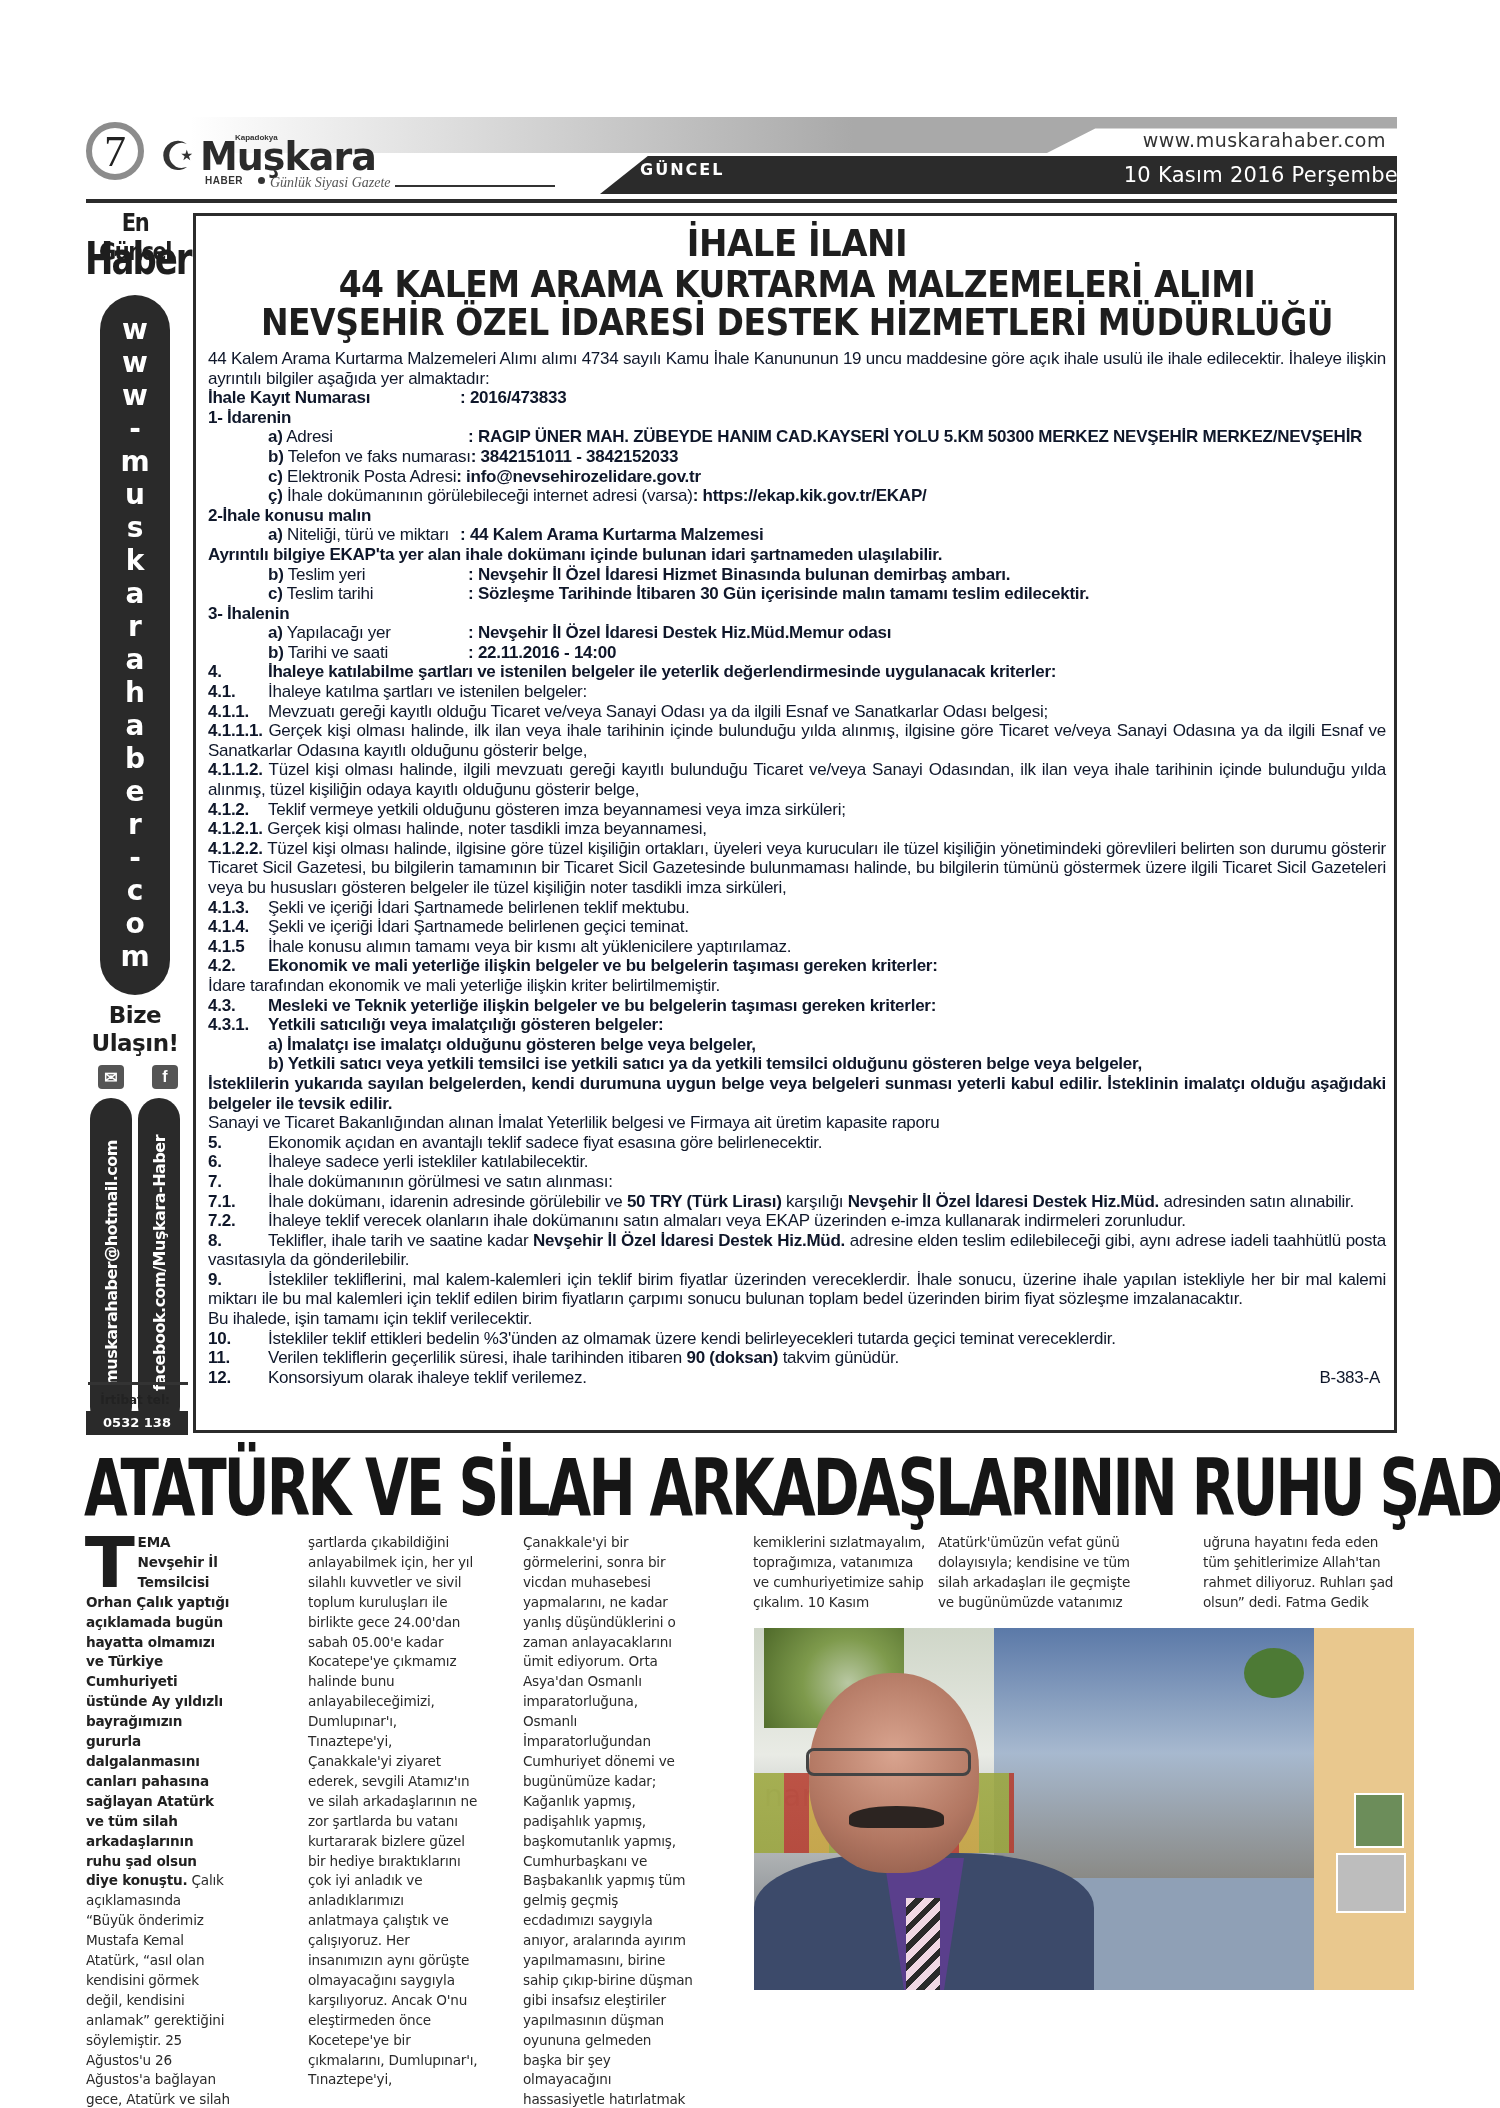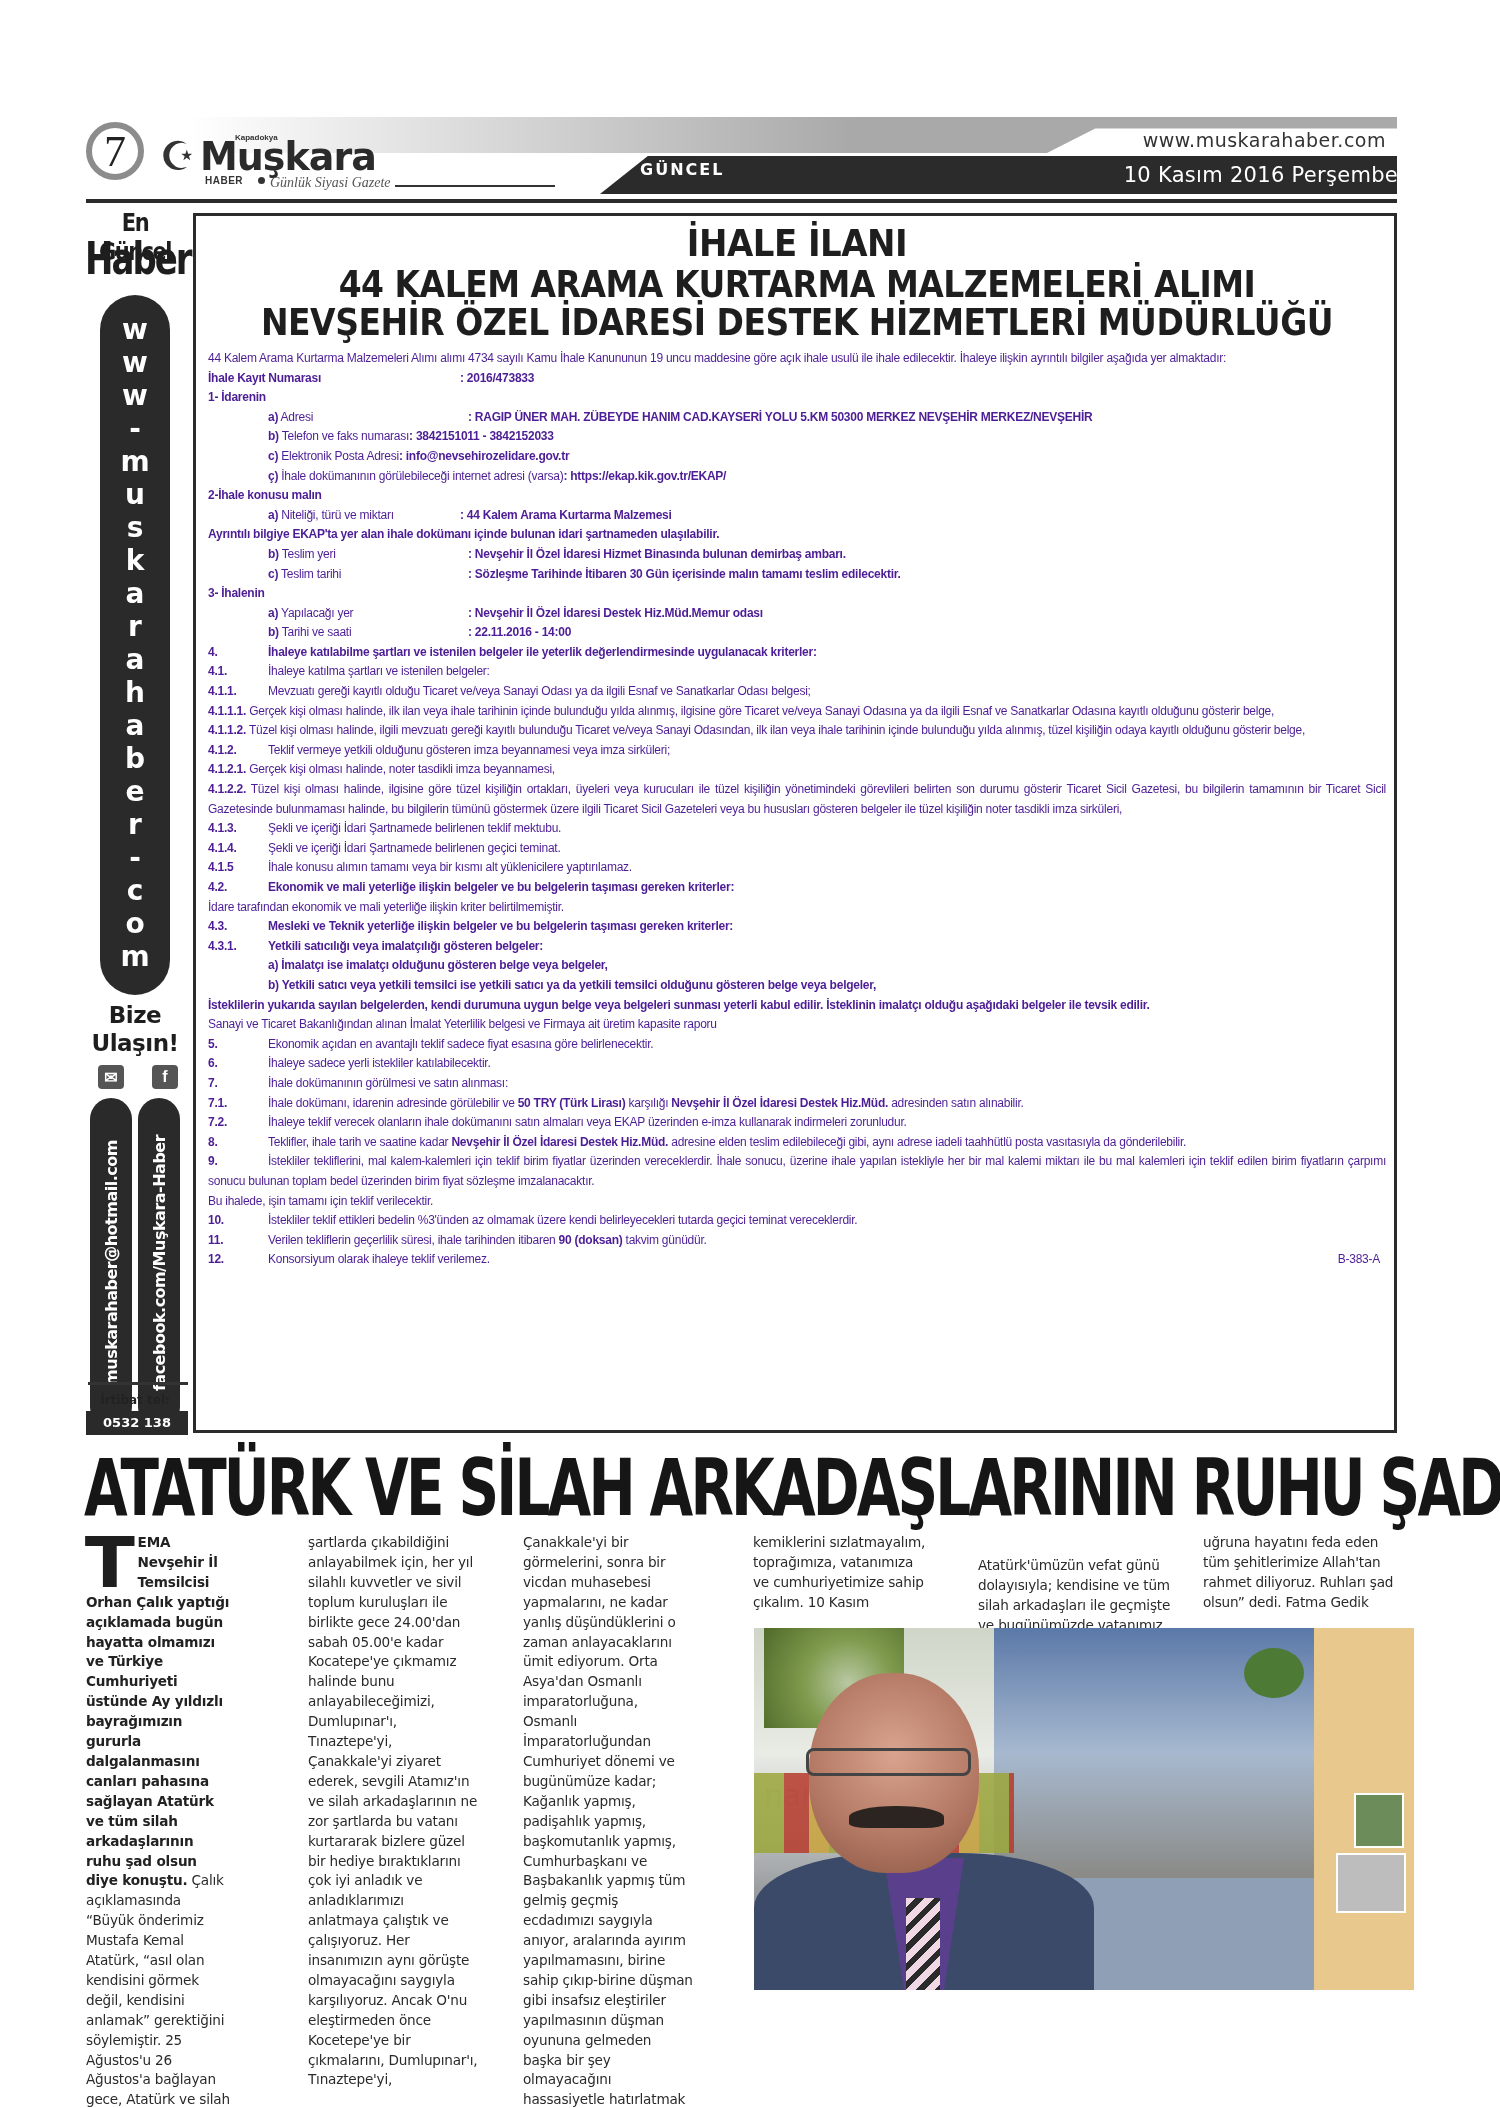--- a/index.html
+++ b/index.html
@@ -55,21 +55,21 @@
     font-family: "DejaVu Sans", sans-serif; }
   .sb-phone { position: absolute; left: 6px; top: 1206px; width: 102px; height: 24px; background: #2a2a2a; color: #fff; text-align: center;
     font-size: 13px; font-weight: 700; line-height: 24px; font-family: "DejaVu Sans", sans-serif; }
 
   
   .tender { position: absolute; left: 193px; top: 213px; width: 1204px; height: 1220px; border: 3px solid #2b2b2b; padding: 10px 8px 0 12px; }
   .t-title { text-align: center; font-family: "DejaVu Sans", sans-serif; font-weight: 700; color: #1e1e1e; letter-spacing: -0.5px; line-height: 1.05; }
   .t-title.l1 { font-size: 34px; margin-top: 0; transform: scaleY(1.12); }
   .t-title.l2 { font-size: 33px; margin-top: 6px; transform: scaleY(1.12); }
   .t-title.l3 { font-size: 33px; margin-top: 4px; transform: scaleY(1.12); }
-  .t-body { margin-top: 8px; font-family: "Liberation Sans", sans-serif; font-size: 12px; line-height: 19.6px; color: #4c1d95; letter-spacing: -0.25px; }
+  .t-body { margin-top: 8px; font-family: "Liberation Sans", sans-serif; font-size: 17px; line-height: 19.6px; color: #0f172a; letter-spacing: -0.25px; }
   .t-body .row { display: flex; white-space: nowrap; }
   .t-body .just { text-align: justify; text-align-last: left; }
   .t-body .num { width: 60px; flex: none; font-weight: 700; }
   .t-body .ind { padding-left: 60px; }
   .t-body .lbl { width: 200px; flex: none; }
   .t-body .lbl.first { width: 252px; }
   .t-body b { font-weight: 700; }
 
   
   .headline { position: absolute; left: 84px; top: 1446px; width: 1330px; height: 90px; font-family: "DejaVu Sans", sans-serif;
@@ -78,21 +78,21 @@
   .col { position: absolute; top: 1533px; font-family: "DejaVu Sans", sans-serif; font-size: 13.6px; line-height: 19.9px; color: #2a2a2a; letter-spacing: -0.2px; }
   .col.c1 { left: 86px; width: 136px; }
   .col.c1 { width: 142px; }
   .dropcap { float: left; font-family: "DejaVu Sans", sans-serif; font-weight: 900; font-size: 70px; line-height: 56px; margin: 2px 4px 0 0;
     color: #1e1e1e; transform: scaleX(1.05); }
   .lead { font-weight: 700; color: #222; }
   .c1 { left: 86px; width: 142px; }
   .c2 { left: 308px; width: 170px; }
   .c3 { left: 523px; width: 170px; }
   .c4 { left: 753px; width: 180px; }
-  .c5 { left: 978px; width: 200px; margin-top: 23px; }
+  .c5 { left: 938px; width: 200px; }
   .c6 { left: 1203px; width: 200px; }
   .photo { position: absolute; left: 754px; top: 1628px; width: 660px; height: 362px; overflow: hidden; background: #8fa0b6; }
   .photo .bg-left { position: absolute; left: 0; top: 0; width: 240px; height: 362px; background: linear-gradient(180deg, #cfd6c8 0%, #e9ebe5 35%, #9fa3a6 70%, #5b5e62 100%); }
   .photo .acorn { position: absolute; left: 10px; top: 0; width: 140px; height: 100px; background: radial-gradient(circle at 60% 55%, #b9c8a3 0%, #7e9a4c 45%, #4f6a2a 100%); }
   .photo .banner-text { position: absolute; left: 10px; top: 150px; font-size: 30px; color: #bcbcbc; font-family: "DejaVu Sans", sans-serif; }
   .photo .sky { position: absolute; left: 240px; top: 0; width: 320px; height: 250px; background: linear-gradient(180deg, #5b79a8 0%, #a7b9cf 50%, #8a8a86 100%); }
   .photo .tree { position: absolute; left: 490px; top: 20px; width: 60px; height: 50px; border-radius: 50%; background: #4d7a35; }
   .photo .wall { position: absolute; left: 560px; top: 0; width: 100px; height: 362px; background: #e9c88e; }
   .photo .kilim { position: absolute; left: 0; top: 145px; width: 260px; height: 80px; background: repeating-linear-gradient(90deg, #9ba63a 0 30px, #b63a2b 30px 55px, #c9a43c 55px 75px); opacity: .85; }
   .photo .face { position: absolute; left: 55px; top: 45px; width: 170px; height: 200px; border-radius: 48% 48% 45% 45%; background: radial-gradient(circle at 50% 40%, #d9a48f 0%, #b27762 60%, #8a5746 100%); }

